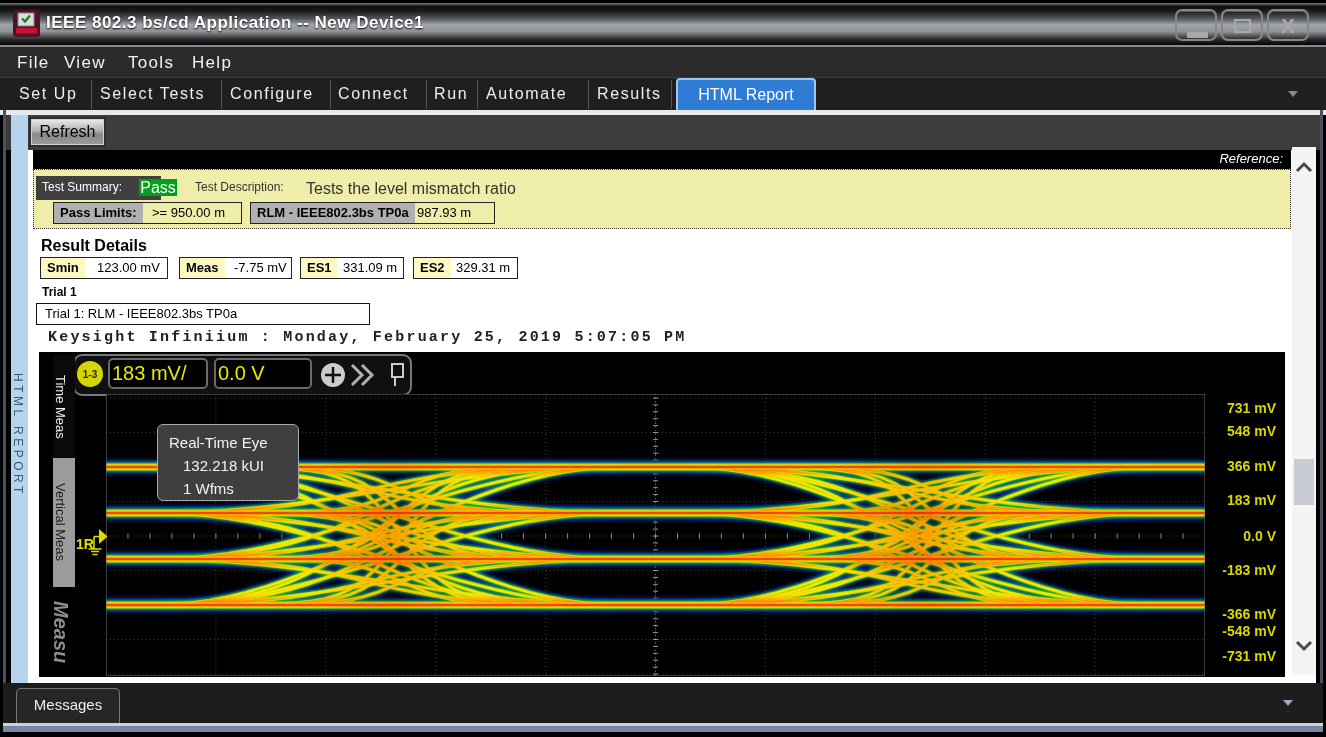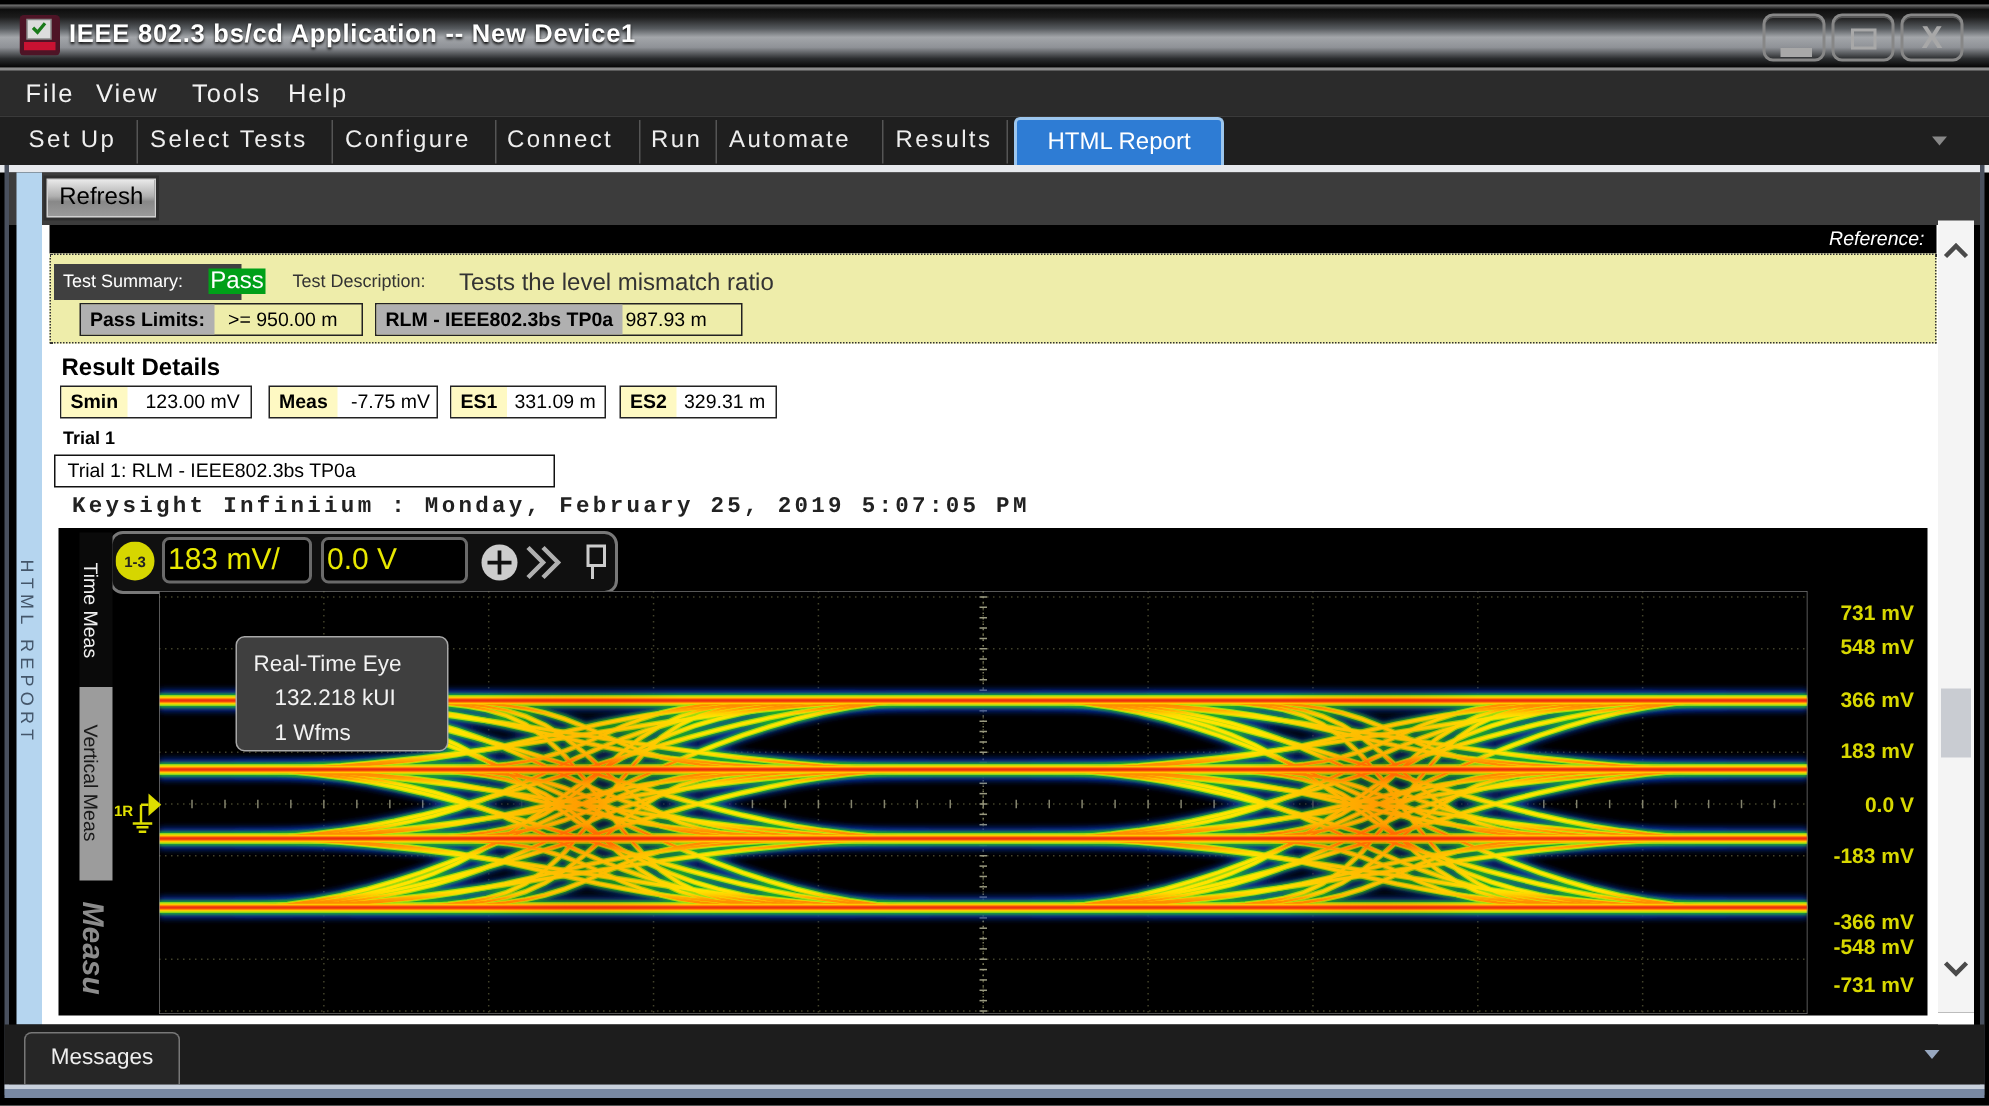--- a/index.html
+++ b/index.html
@@ -406,21 +406,21 @@
         <div class="vlab" style="top:48px">731 mV</div>
         <div class="vlab" style="top:71px">548 mV</div>
         <div class="vlab" style="top:106px">366 mV</div>
         <div class="vlab" style="top:140px">183 mV</div>
         <div class="vlab" style="top:176px">0.0 V</div>
         <div class="vlab" style="top:210px">-183 mV</div>
         <div class="vlab" style="top:254px">-366 mV</div>
         <div class="vlab" style="top:271px">-548 mV</div>
         <div class="vlab" style="top:296px">-731 mV</div>
       </div>
-  <div class="abs" style="left:37px;top:184px;color:#e0e000;font-size:10px;font-weight:bold">1R</div>
+  <div class="abs" style="left:37px;top:184px;color:#e0e000;font-size:14px;font-weight:bold">1R</div>
   <svg class="abs" style="left:49px;top:176px" width="22" height="32">
     <path d="M11 1l8.5 7.5L11 16z" fill="#dddd00"></path>
     <path d="M6 8.5h5M6 8.5v12.5M0.5 21h13M3 23.5h8M4.5 26.5h5" stroke="#dddd00" stroke-width="1.6" fill="none"></path>
   </svg>
   <div id="tooltip">Real-Time Eye<br><span style="padding-left:14px">132.218 kUI</span><br><span style="padding-left:14px">1 Wfms</span></div>
 </div>
 <div class="abs" id="scrollbar">
   <svg class="abs" style="left:3px;top:13px" width="18" height="14">
         <path d="M2 11L9 4l7 7" stroke="#4a4a4a" stroke-width="3" fill="none"></path>
       </svg>

